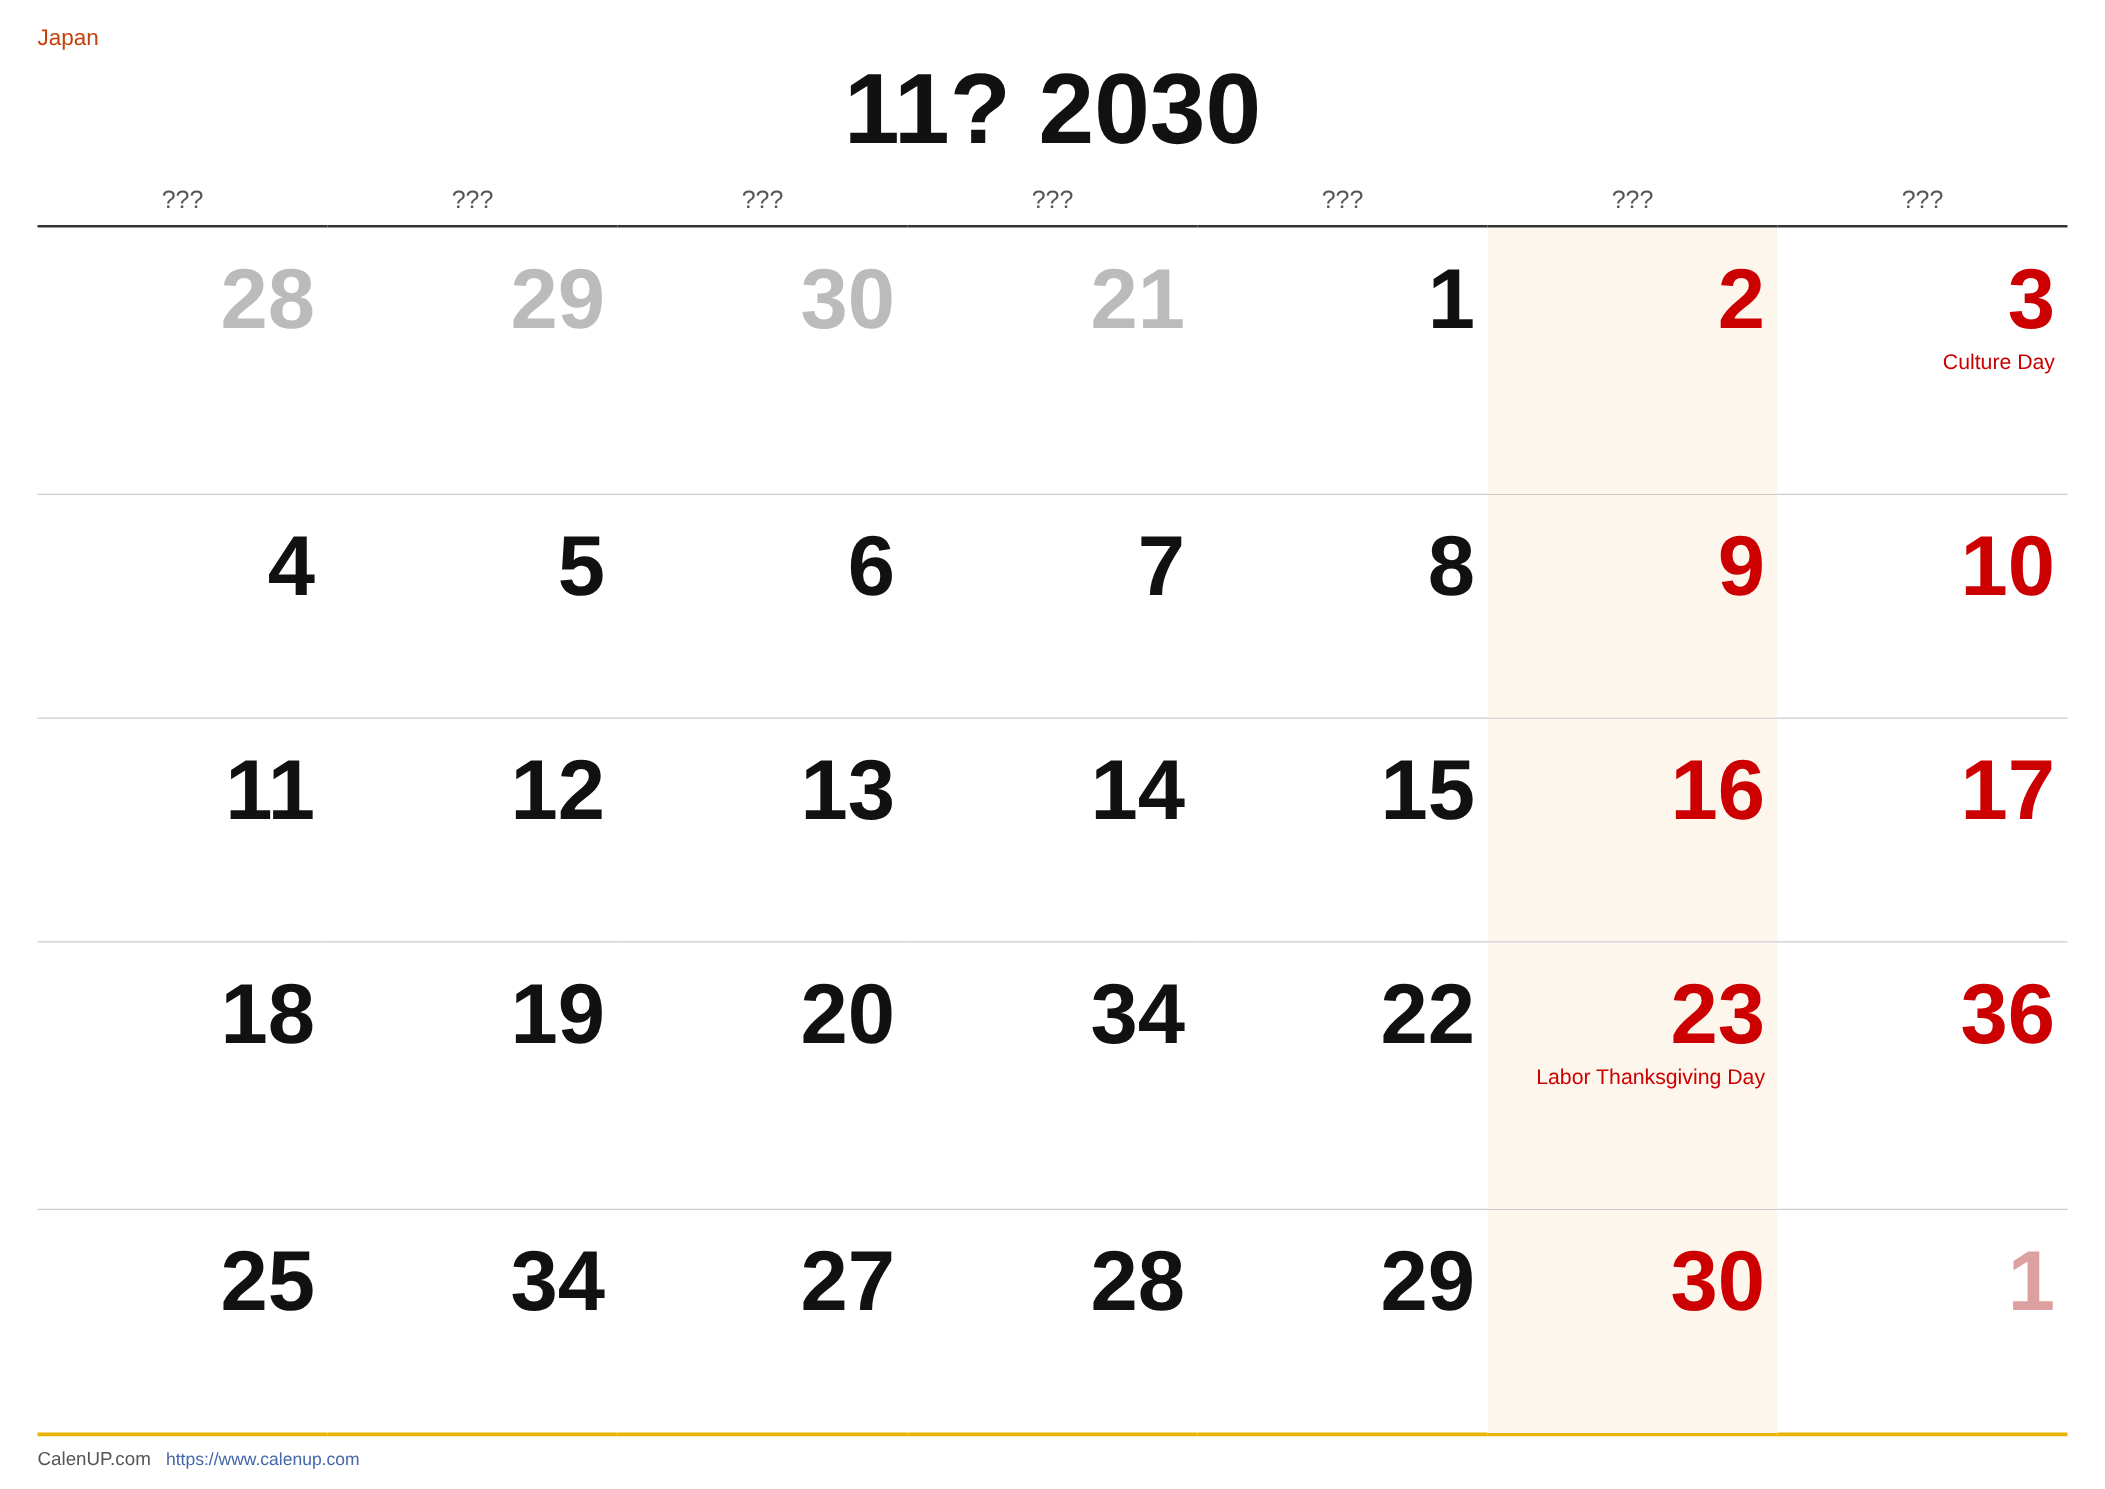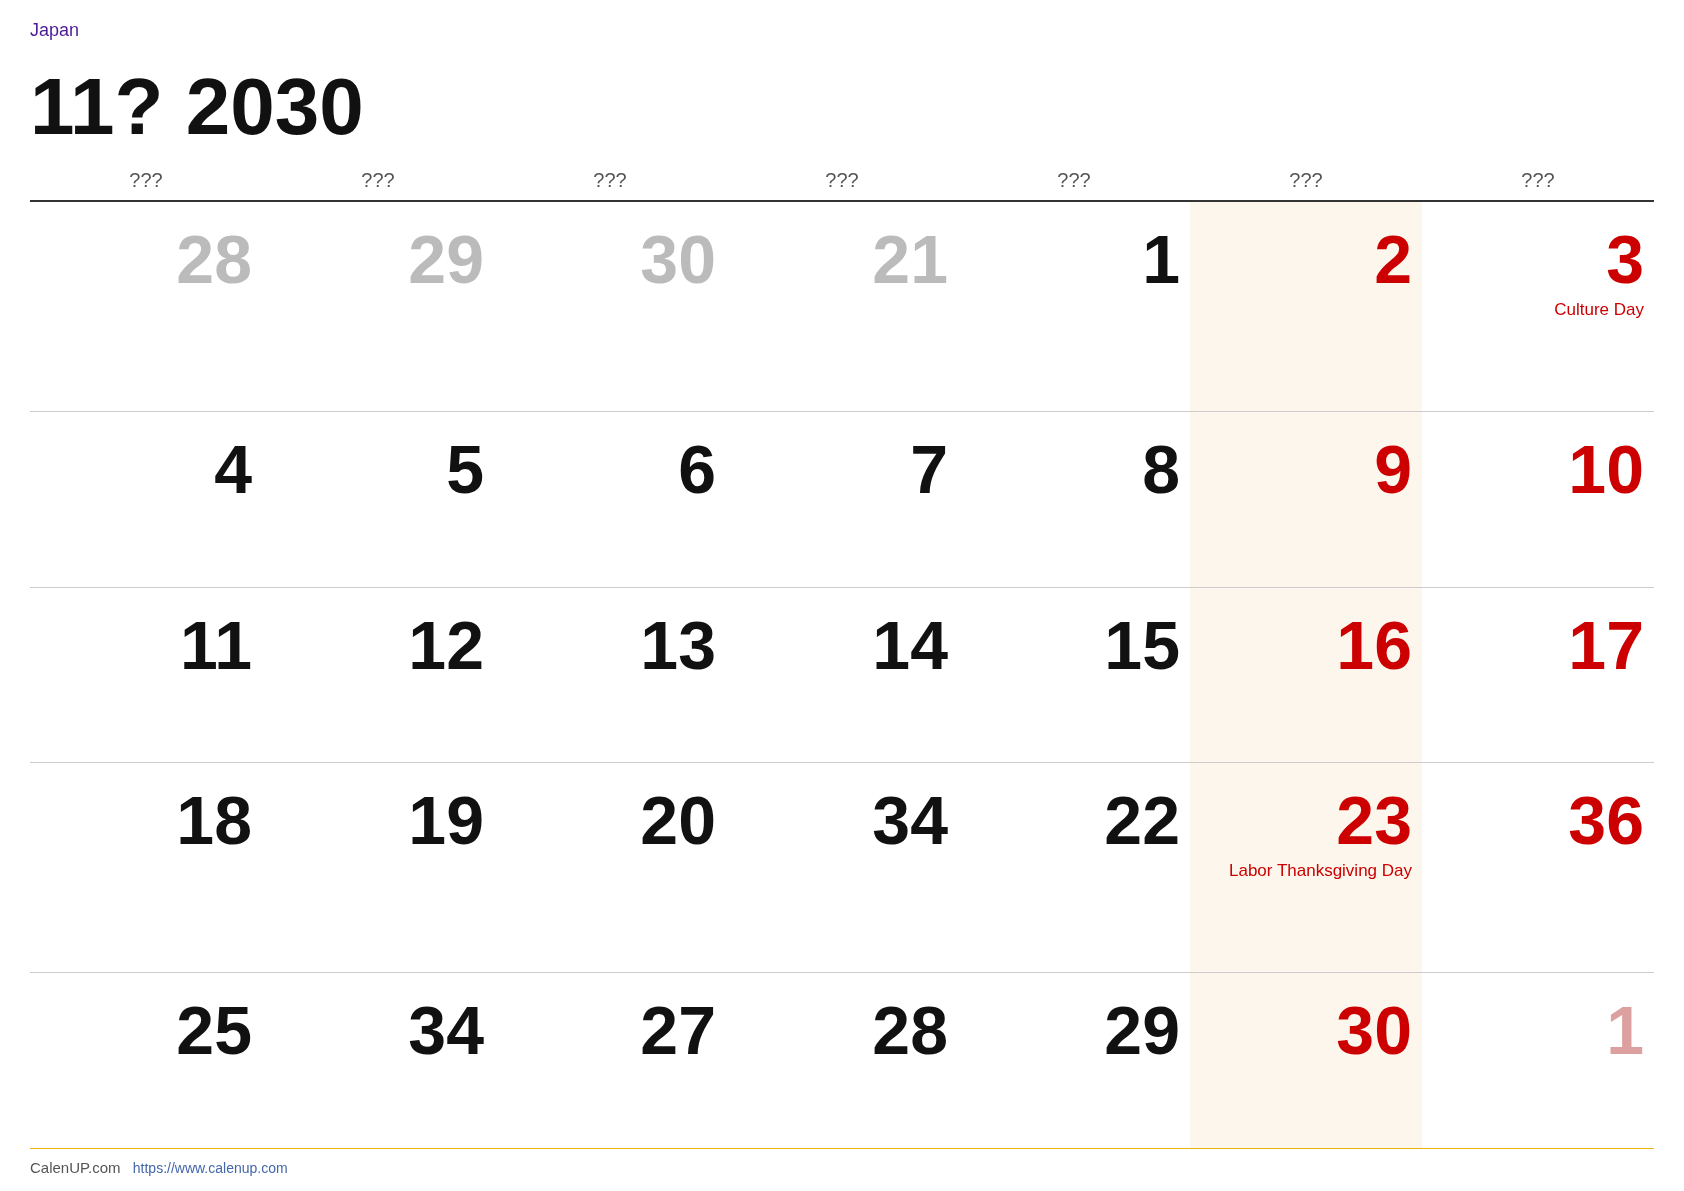--- a/index.html
+++ b/index.html
@@ -19,31 +19,31 @@
     .page {
       width: 1684px;
       height: 1191px;
       padding: 20px 30px 10px 30px;
       display: flex;
       flex-direction: column;
     }
 
     .country-label {
       font-size: 18px;
-      color: #4c1d95;
+      color: #c2410c;
       margin-bottom: 2px;
     }
 
     .month-title {
+      text-align: center;
       font-size: 80px;
       font-weight: 900;
       color: #111;
       line-height: 1.1;
       margin-bottom: 10px;
-      margin-top: 20px;
     }
 
     .calendar-table {
       width: 100%;
       border-collapse: collapse;
       flex: 1;
     }
 
     .calendar-table thead tr th {
       font-size: 20px;
@@ -52,21 +52,21 @@
       text-align: center;
       padding: 8px 0;
       border-bottom: 2px solid #333;
     }
 
     .calendar-table tbody tr {
       border-bottom: 1px solid #ccc;
     }
 
     .calendar-table tbody tr:last-child {
-      border-bottom: 1px solid #eab308;
+      border-bottom: 3px solid #eab308;
     }
 
     .calendar-table tbody td {
       text-align: right;
       vertical-align: top;
       padding: 18px 10px 18px 10px;
       font-size: 68px;
       font-weight: 700;
       color: #111;
       width: calc(100% / 7);

